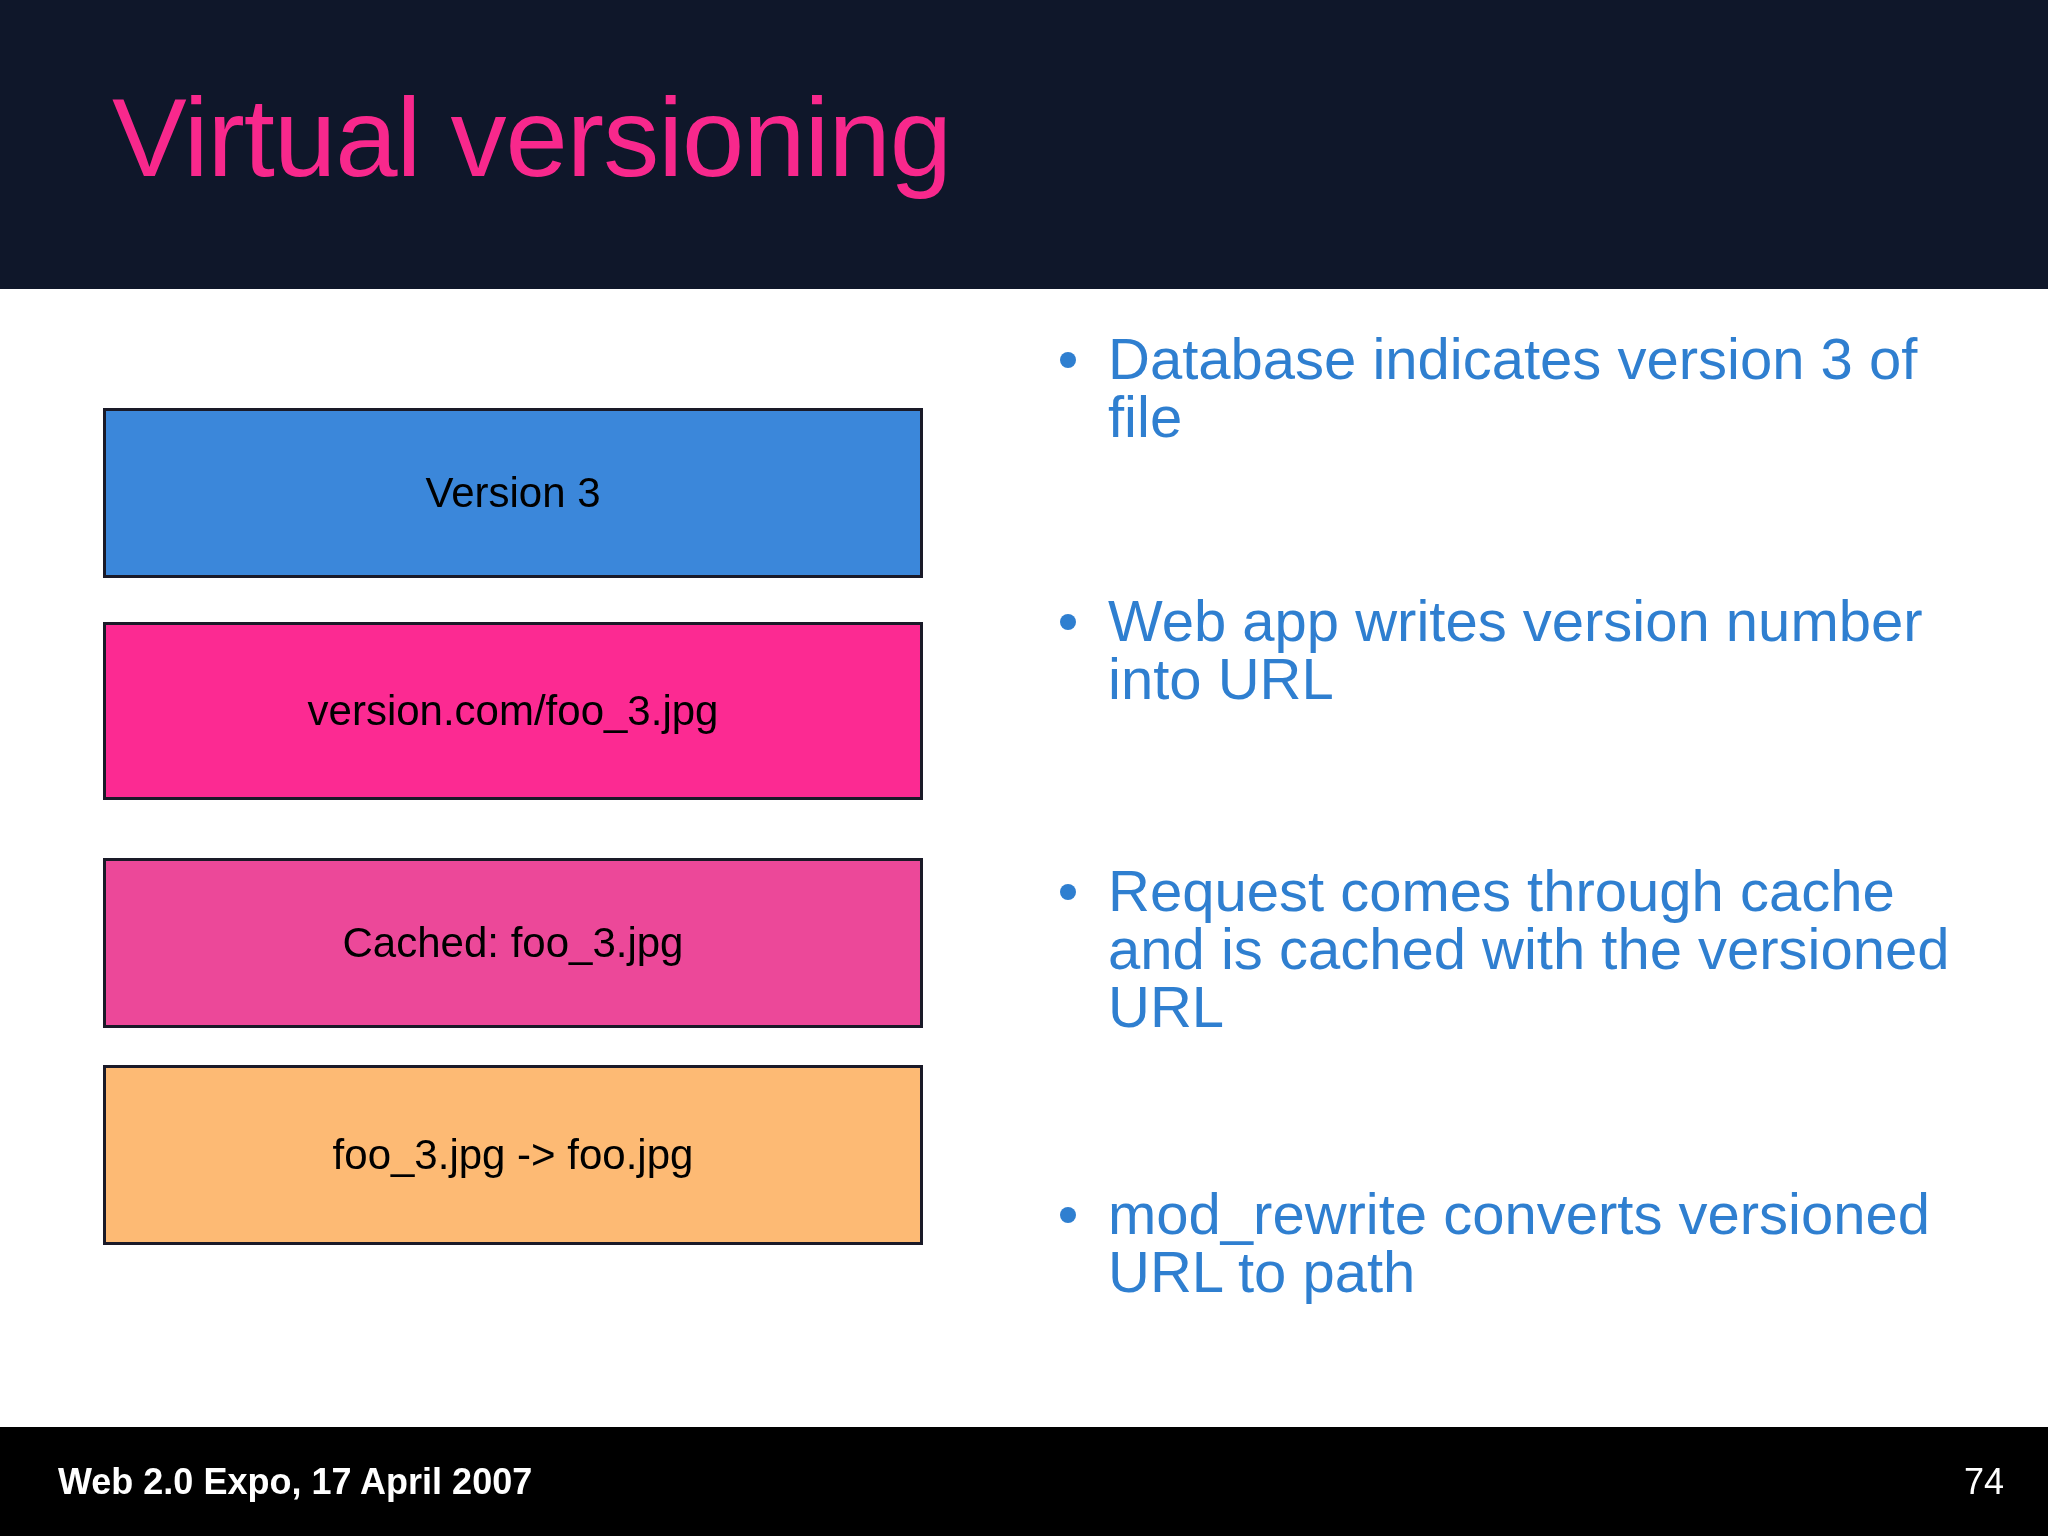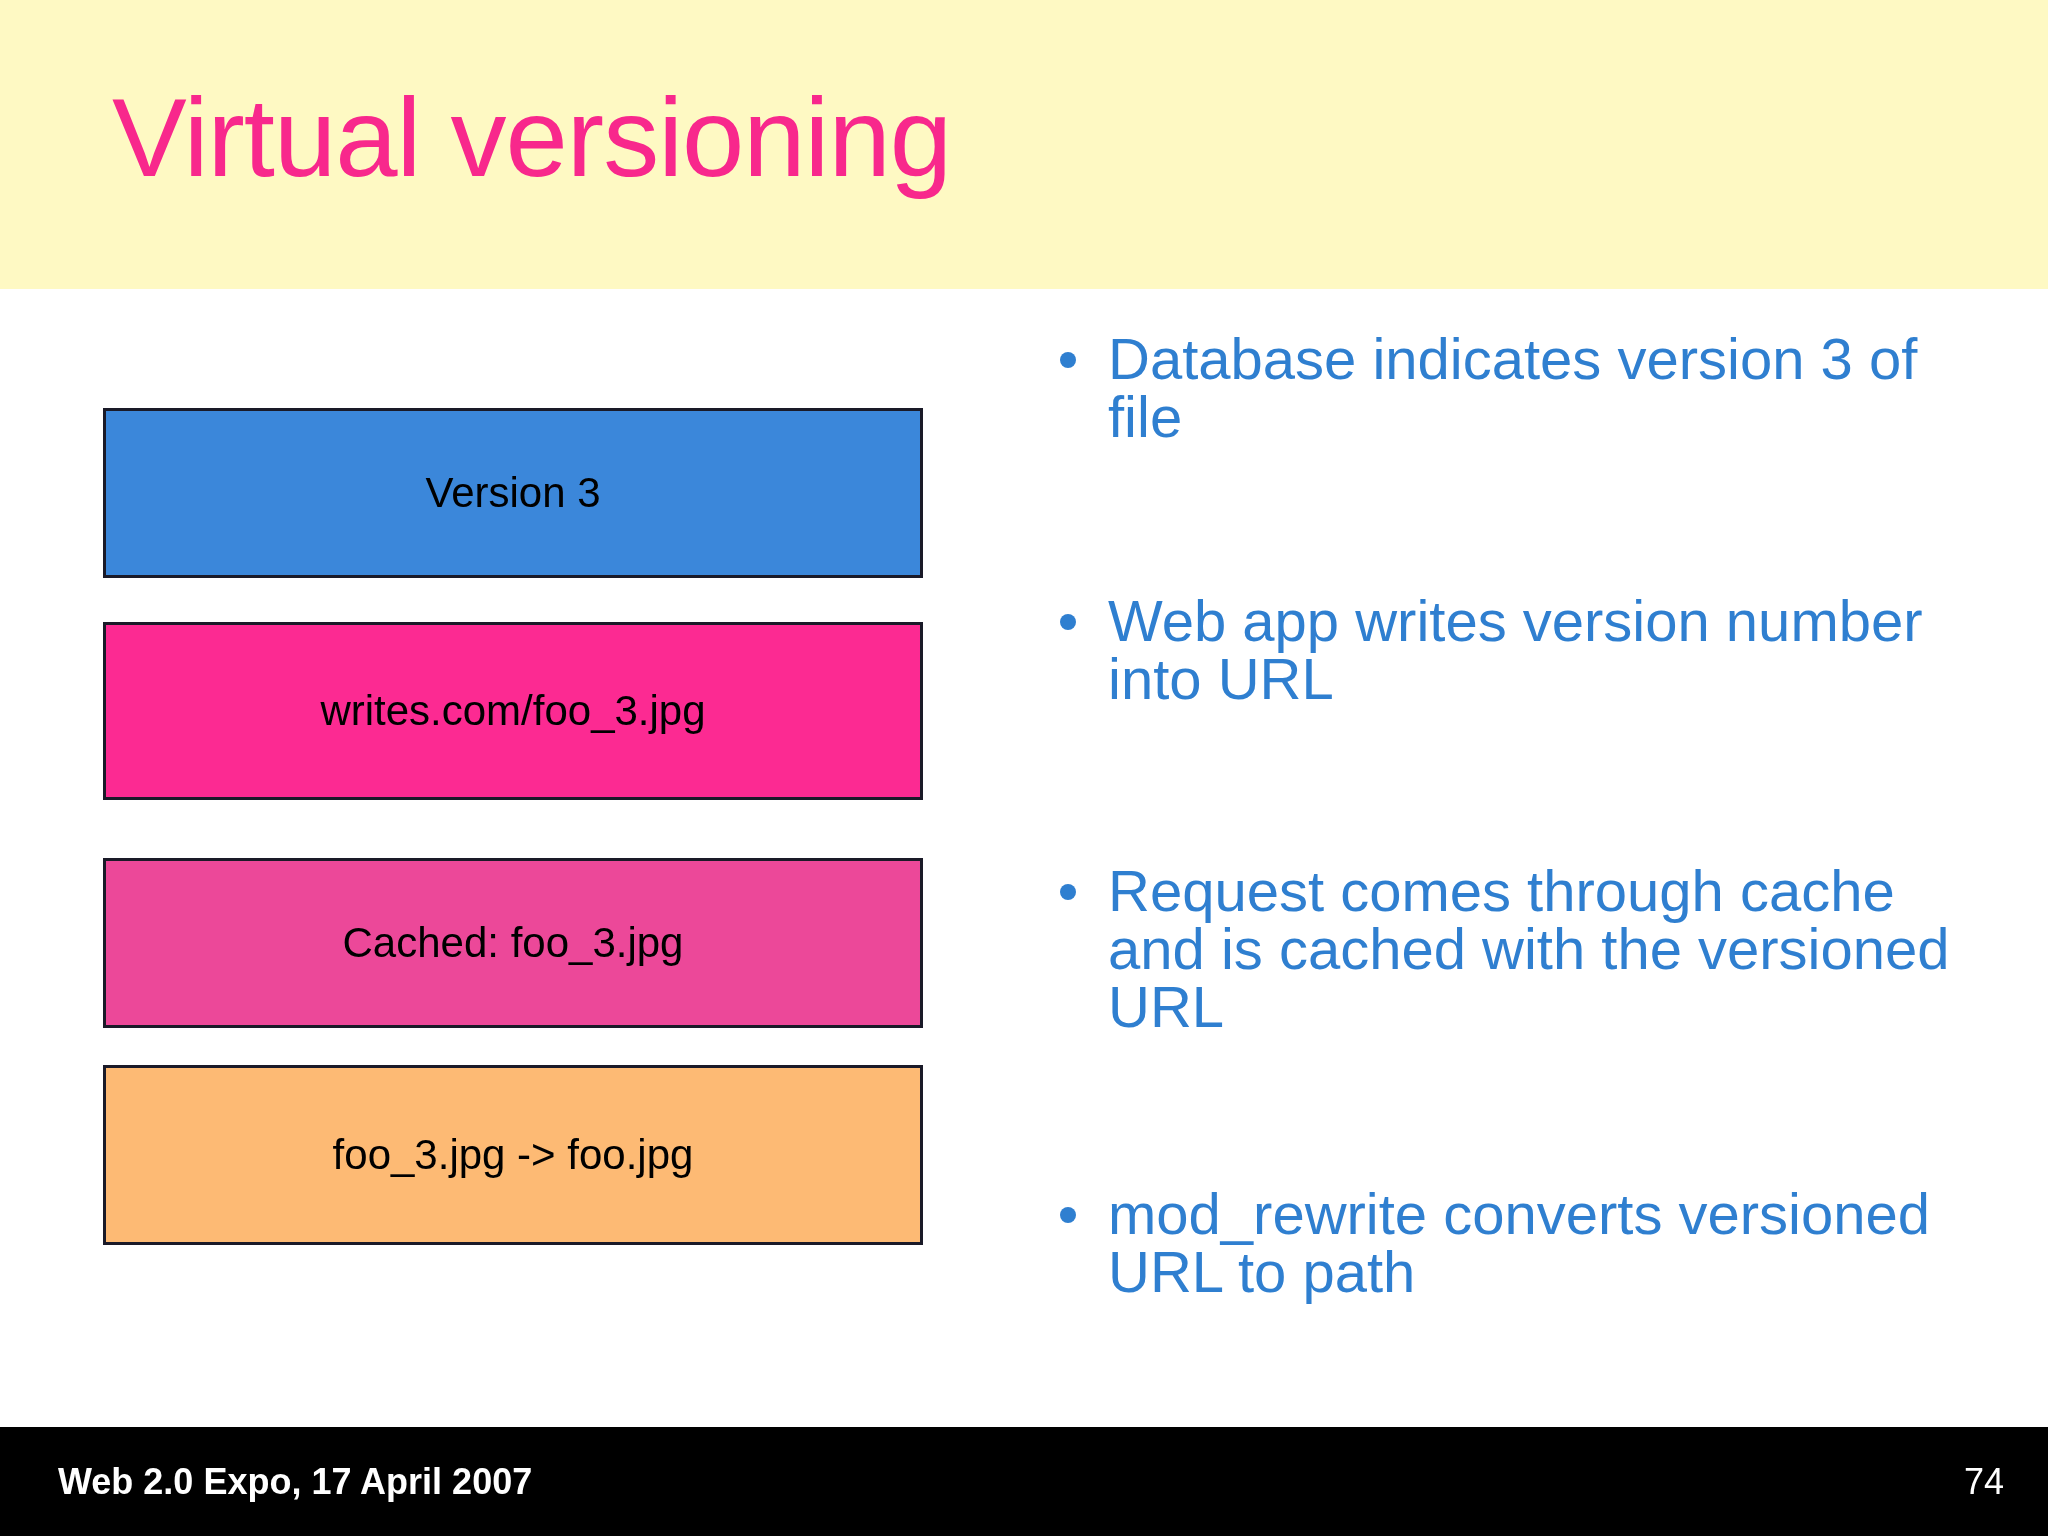--- a/index.html
+++ b/index.html
@@ -17,21 +17,21 @@
     background: #ffffff;
     overflow: hidden;
   }
   
   .header-bar {
     position: absolute;
     left: 0;
     top: 0;
     width: 2048px;
     height: 289px;
-    background: #fef9c3;
+    background: #0f172a;
   }
   .slide-title {
     position: absolute;
     left: 112px;
     top: 82px;
     font-size: 112px;
     line-height: 1.0;
     letter-spacing: -1px;
     color: #f8288c;
     white-space: nowrap;
@@ -150,21 +150,21 @@
 
   <div class="body-area"></div>
 
   <div class="diagram">
 
     <div class="flow-box box-1">
       <span class="box-label">Version 3</span>
     </div>
 
     <div class="flow-box box-2">
-      <span class="box-label">writes.com/foo_3.jpg</span>
+      <span class="box-label">version.com/foo_3.jpg</span>
     </div>
 
     <div class="flow-box box-3">
       <span class="box-label">Cached: foo_3.jpg</span>
     </div>
 
     <div class="flow-box box-4">
       <span class="box-label">foo_3.jpg -&gt; foo.jpg</span>
     </div>
 

